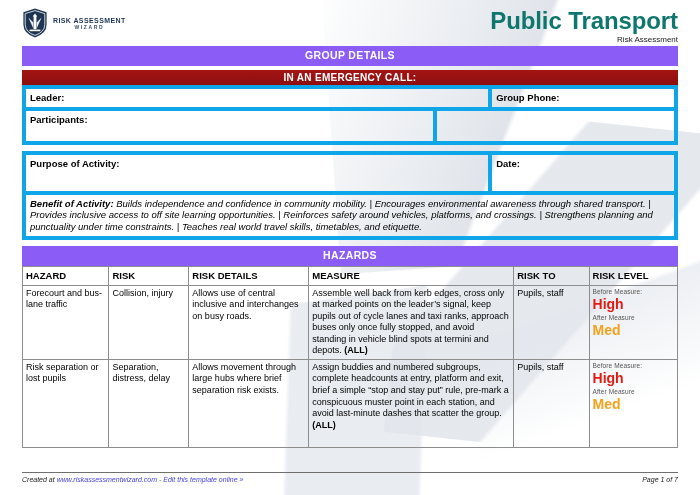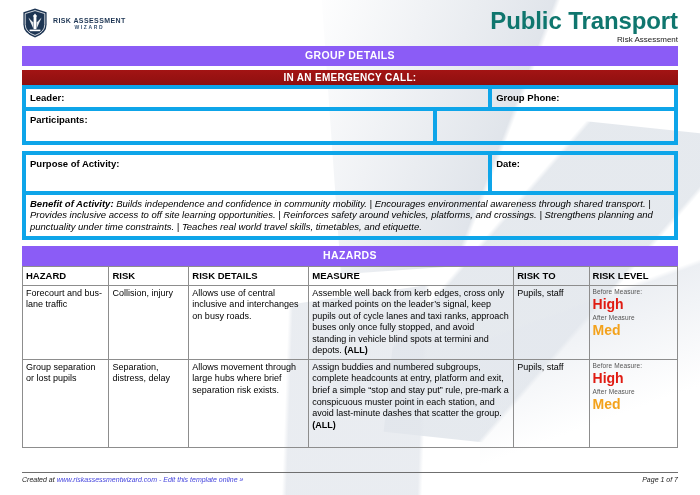--- a/index.html
+++ b/index.html
@@ -345,21 +345,21 @@
         <td class="measure"><span>Assemble well back from kerb edges, cross only at marked points on the leader’s signal, keep pupils out of cycle lanes and taxi ranks, approach buses only once fully stopped, and avoid standing in vehicle blind spots at termini and depots.</span> <b>(ALL)</b></td>
         <td>Pupils, staff</td>
         <td class="risk-level-cell">
           <div class="rl-label">Before Measure:</div>
           <div class="rl-value rl-high">High</div>
           <div class="rl-label">After Measure</div>
           <div class="rl-value rl-med">Med</div>
         </td>
       </tr>
       <tr style="height:88px">
-        <td>Group separation or lost pupils</td>
+        <td>Risk separation or lost pupils</td>
         <td>Separation, distress, delay</td>
         <td>Allows movement through large hubs where brief separation risk exists.</td>
         <td class="measure"><span>Assign buddies and numbered subgroups, complete headcounts at entry, platform and exit, brief a simple “stop and stay put” rule, pre-mark a conspicuous muster point in each station, and avoid last-minute dashes that scatter the group.</span> <b>(ALL)</b></td>
         <td>Pupils, staff</td>
         <td class="risk-level-cell">
           <div class="rl-label">Before Measure:</div>
           <div class="rl-value rl-high">High</div>
           <div class="rl-label">After Measure</div>
           <div class="rl-value rl-med">Med</div>
         </td>

